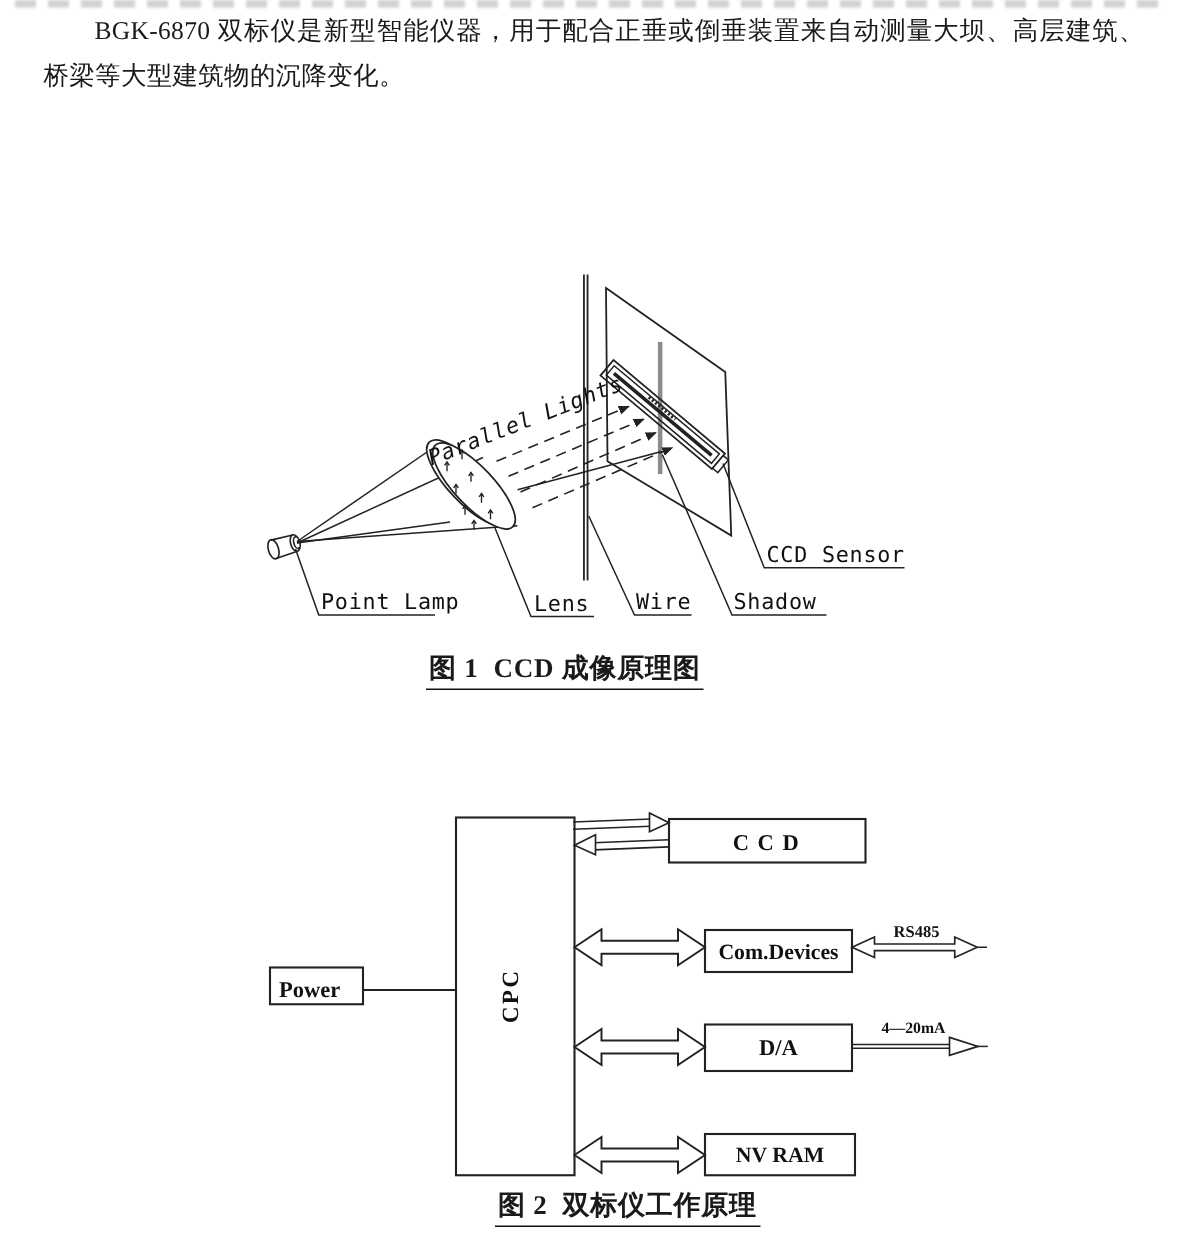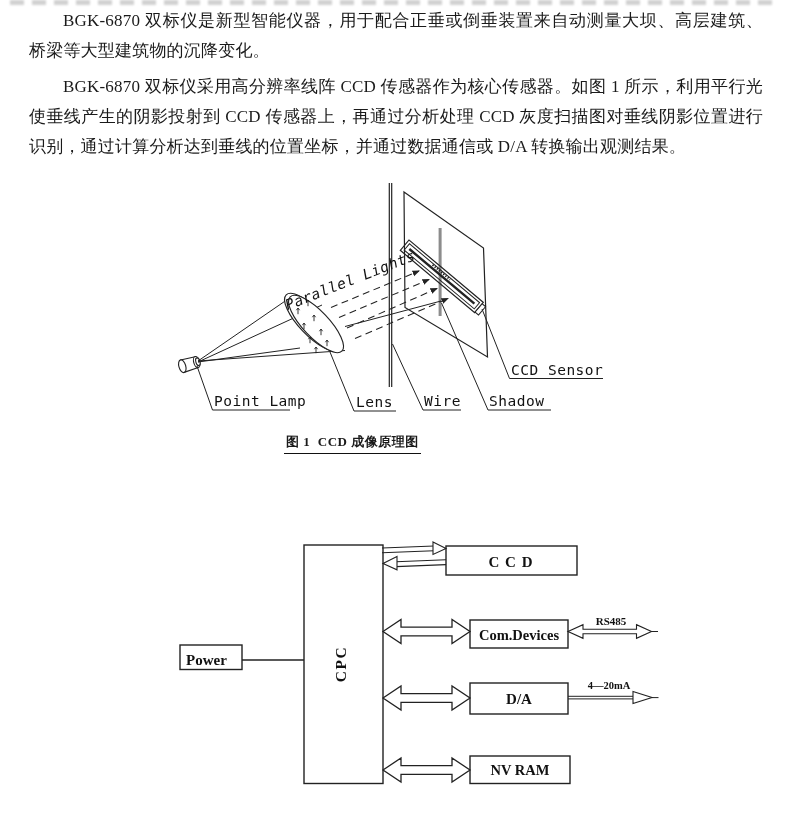--- a/index.html
+++ b/index.html
@@ -17,39 +17,38 @@
     font-size:17px;line-height:30px;text-align:justify;text-indent:2em;
     letter-spacing:0.2px;
   }
   .p1{top:6px;}
   .p2{top:72px;}
   .p3{top:460px;}
   .fig{position:absolute;left:0;}
   .fig1{top:176px;}
   .fig2{top:534px;}
   .caption{
-    position:absolute;font-weight:bold;font-size:13px;white-space:pre;
+    position:absolute;font-weight:bold;font-size:18px;white-space:pre;
     border-bottom:1.6px solid #111;padding:0 2px 2px 2px;letter-spacing:.5px;
   }
   .cap1{left:284px;top:433px;}
   .cap2{left:330px;top:791px;}
   svg{display:block;}
   svg text{fill:#111;}
   .cad-label{font-family:"DejaVu Sans Mono","Liberation Mono",monospace;font-size:14.5px;letter-spacing:.5px;}
   .blk-label{font-family:"Liberation Serif","DejaVu Serif",serif;font-weight:bold;}
 </style>
 </head>
 <body>
 
 <div class="page">
 
   <div class="scan-smudge"></div>
 
   <p class="para p1">BGK-6870 双标仪是新型智能仪器，用于配合正垂或倒垂装置来自动测量大坝、高层建筑、桥梁等大型建筑物的沉降变化。</p>
-  <p class="para p2">BGK-6870 双标仪采用高分辨率线阵 CCD 传感器作为核心传感器。如图 1 所示，利用平行光使垂线产生的阴影投射到 CCD 传感器上，再通过分析处理 CCD 灰度扫描图对垂线阴影位置进行识别，通过计算分析达到垂线的位置坐标，并通过数据通信或 D/A 转换输出观测结果。</p>
 
   <div class="fig fig1">
     <svg width="790" height="242" viewBox="0 176 790 242">
       <defs>
         <marker id="ah" markerWidth="9" markerHeight="8" refX="6.5" refY="3" orient="auto" markerUnits="userSpaceOnUse">
           <path d="M0,0 L7.5,3 L0,6 Z" fill="#222"></path>
         </marker>
       </defs>
 
       <polygon points="404,192 483.5,248 487.5,357 405,307.5" fill="#fff" stroke="#222" stroke-width="1.2"></polygon>
@@ -201,14 +200,15 @@
       <g>
         <line x1="568" y1="696.3" x2="633" y2="696.3" stroke="#222" stroke-width="1"></line>
         <line x1="568" y1="698.9" x2="633" y2="698.9" stroke="#222" stroke-width="1"></line>
         <polygon points="633,691.6 652,697.6 633,703.6" fill="#fff" stroke="#222" stroke-width="1.1"></polygon>
         <line x1="652" y1="697.6" x2="658.5" y2="697.6" stroke="#222" stroke-width="1"></line>
       </g>
       <text class="blk-label" x="609" y="688.5" text-anchor="middle" font-size="10.5">4—20mA</text>
     </svg>
   </div>
 
+  <div class="caption cap2">图 2  双标仪工作原理</div>
 
 </div>
 
 </body></html>

